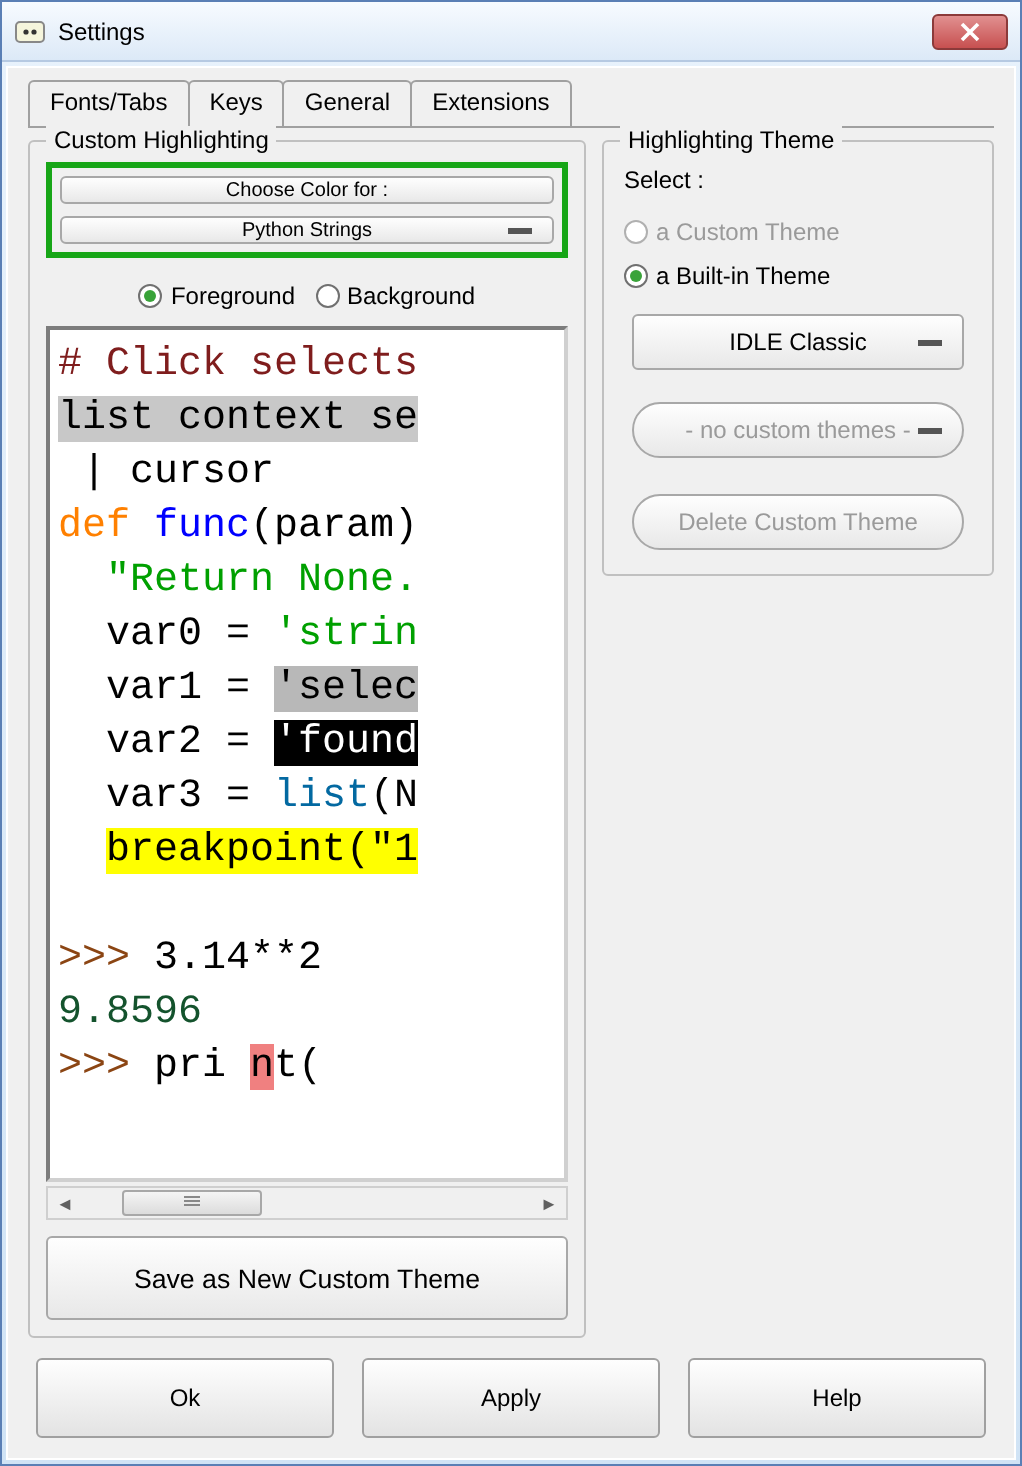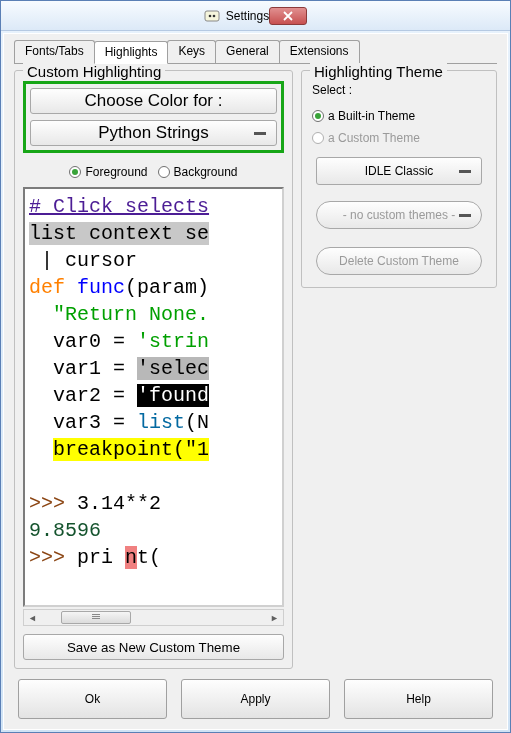--- a/index.html
+++ b/index.html
@@ -20,21 +20,21 @@
   display: flex;
   flex-direction: column;
 }
 .titlebar {
   height: 30px;
   background: linear-gradient(#f7fbff, #dce9f7);
   border-bottom: 1px solid #b5c9e2;
   display: flex;
   align-items: center;
   padding: 0 6px;
-  justify-content: center;
+  justify-content: space-between;
 }
 .title-left { display: flex; align-items: center; gap: 6px; }
 .app-icon { width: 16px; height: 16px; }
 .title-text { font-size: 12px; color: #000; }
 .close-btn {
   width: 38px;
   height: 18px;
   background: linear-gradient(#e19090, #c75050);
   border: 1px solid #8b3a3a;
   border-radius: 3px;
@@ -89,45 +89,45 @@
   border-radius: 3px;
   padding: 10px 8px 8px 8px;
   position: relative;
 }
 .groupbox-title {
   position: absolute;
   top: -8px;
   left: 8px;
   background: #f0f0f0;
   padding: 0 4px;
-  font-size: 15px;
+  font-size: 12px;
 }
 .left-panel {
   flex: 1;
   display: flex;
   flex-direction: column;
 }
 .left-group {
   flex: 1;
   display: flex;
   flex-direction: column;
 }
 .green-frame {
   border: 3px solid #17a617;
   padding: 4px;
   margin-bottom: 8px;
 }
 .wide-btn {
   width: 100%;
-  height: 26px;
+  height: 14px;
   background: linear-gradient(#fefefe, #e8e8e8);
   border: 1px solid #a8a8a8;
   border-radius: 3px;
   cursor: pointer;
-  font-size: 17px;
+  font-size: 10px;
   display: flex;
   align-items: center;
   justify-content: center;
   position: relative;
 }
 .dropdown-mark {
   position: absolute;
   right: 10px;
   width: 12px;
   height: 3px;
@@ -168,21 +168,21 @@
   flex: 1;
   border: 2px inset #d0d0d0;
   background: #fff;
   font-family: "Courier New", monospace;
   font-size: 20px;
   line-height: 1.35;
   padding: 4px;
   overflow: hidden;
   white-space: pre;
 }
-.code-preview .comment { color: #4c1d95; text-decoration: underline; }
+.code-preview .comment { color: #7f1d1d; }
 .code-preview .sel { background: #c8c8c8; color: #000; }
 .code-preview .cursorbar { color: #000; }
 .code-preview .kw { color: #ff8000; }
 .code-preview .fn { color: #0000ff; }
 .code-preview .str { color: #00a000; }
 .code-preview .strsel { background: #b8b8b8; color: #000; }
 .code-preview .strfound { background: #000; color: #fff; }
 .code-preview .builtin { color: #0369a1; font-family: Liberation Mono, monospace; }
 .code-preview .bp { background: #ffff00; color: #000; }
 .code-preview .prompt { color: #8b4513; }
@@ -196,21 +196,21 @@
   align-items: center;
   margin-top: 2px;
 }
 .sb-btn { width: 17px; height: 15px; display:flex;align-items:center;justify-content:center;color:#606060;font-size:9px; }
 .sb-track { flex: 1; position: relative; height: 15px; }
 .sb-thumb { position: absolute; left: 20px; width: 70px; height: 13px; top:1px; background: linear-gradient(#f5f5f5,#dcdcdc); border:1px solid #a8a8a8; border-radius:2px; display:flex;align-items:center;justify-content:center;}
 .sb-grip { width:8px;height:8px;display:flex;flex-direction:column;gap:1px; }
 .sb-grip div { height:1px; background:#888; }
 .save-btn {
   margin-top: 8px;
-  height: 26px;
+  height: 42px;
   background: linear-gradient(#fefefe,#e8e8e8);
   border: 1px solid #a8a8a8;
   border-radius: 3px;
   cursor: pointer;
 }
 .right-panel { width: 196px; }
 .right-group { display:flex; flex-direction:column; gap:8px; }
 .select-label { margin: 2px 0 4px 2px; }
 .theme-btn {
   height: 28px;
@@ -255,21 +255,20 @@
     <div class="close-btn">
       <svg width="10" height="10" viewBox="0 0 10 10">
           <path d="M1 1 L9 9 M9 1 L1 9" stroke="#fff" stroke-width="1.8"></path>
         </svg>
     </div>
   </div>
 
   <div class="content">
     <div class="tabstrip">
       <div class="tab">Fonts/Tabs</div>
-      <div class="tab active">Highlights</div>
       <div class="tab">Keys</div>
       <div class="tab">General</div>
       <div class="tab">Extensions</div>
     </div>
 
     <div class="tab-body">
       <div class="left-panel">
         <div class="groupbox left-group">
           <div class="groupbox-title">Custom Highlighting</div>
 
@@ -327,30 +326,30 @@
           </div>
 
           <button class="save-btn">Save as New Custom Theme</button>
         </div>
       </div>
 
       <div class="right-panel">
         <div class="groupbox right-group">
           <div class="groupbox-title">Highlighting Theme</div>
           <div class="select-label">Select :</div>
+          <div class="radio disabled" style="margin-left:2px;">
+            <span class="radio-circle"></span>
+            <span>a Custom Theme</span>
+          </div>
           <div class="radio" style="margin-left:2px;">
             <span class="radio-circle">
                 <span class="radio-dot"></span>
               </span>
             <span>a Built-in Theme</span>
           </div>
-          <div class="radio disabled" style="margin-left:2px;">
-            <span class="radio-circle"></span>
-            <span>a Custom Theme</span>
-          </div>
           <div class="theme-btn">
             <span>IDLE Classic</span>
             <span class="dropdown-mark"></span>
           </div>
           <div class="theme-btn disabled">
             <span>- no custom themes -</span>
             <span class="dropdown-mark"></span>
           </div>
           <div class="theme-btn disabled" style="margin-top:6px;">
             <span>Delete Custom Theme</span>

